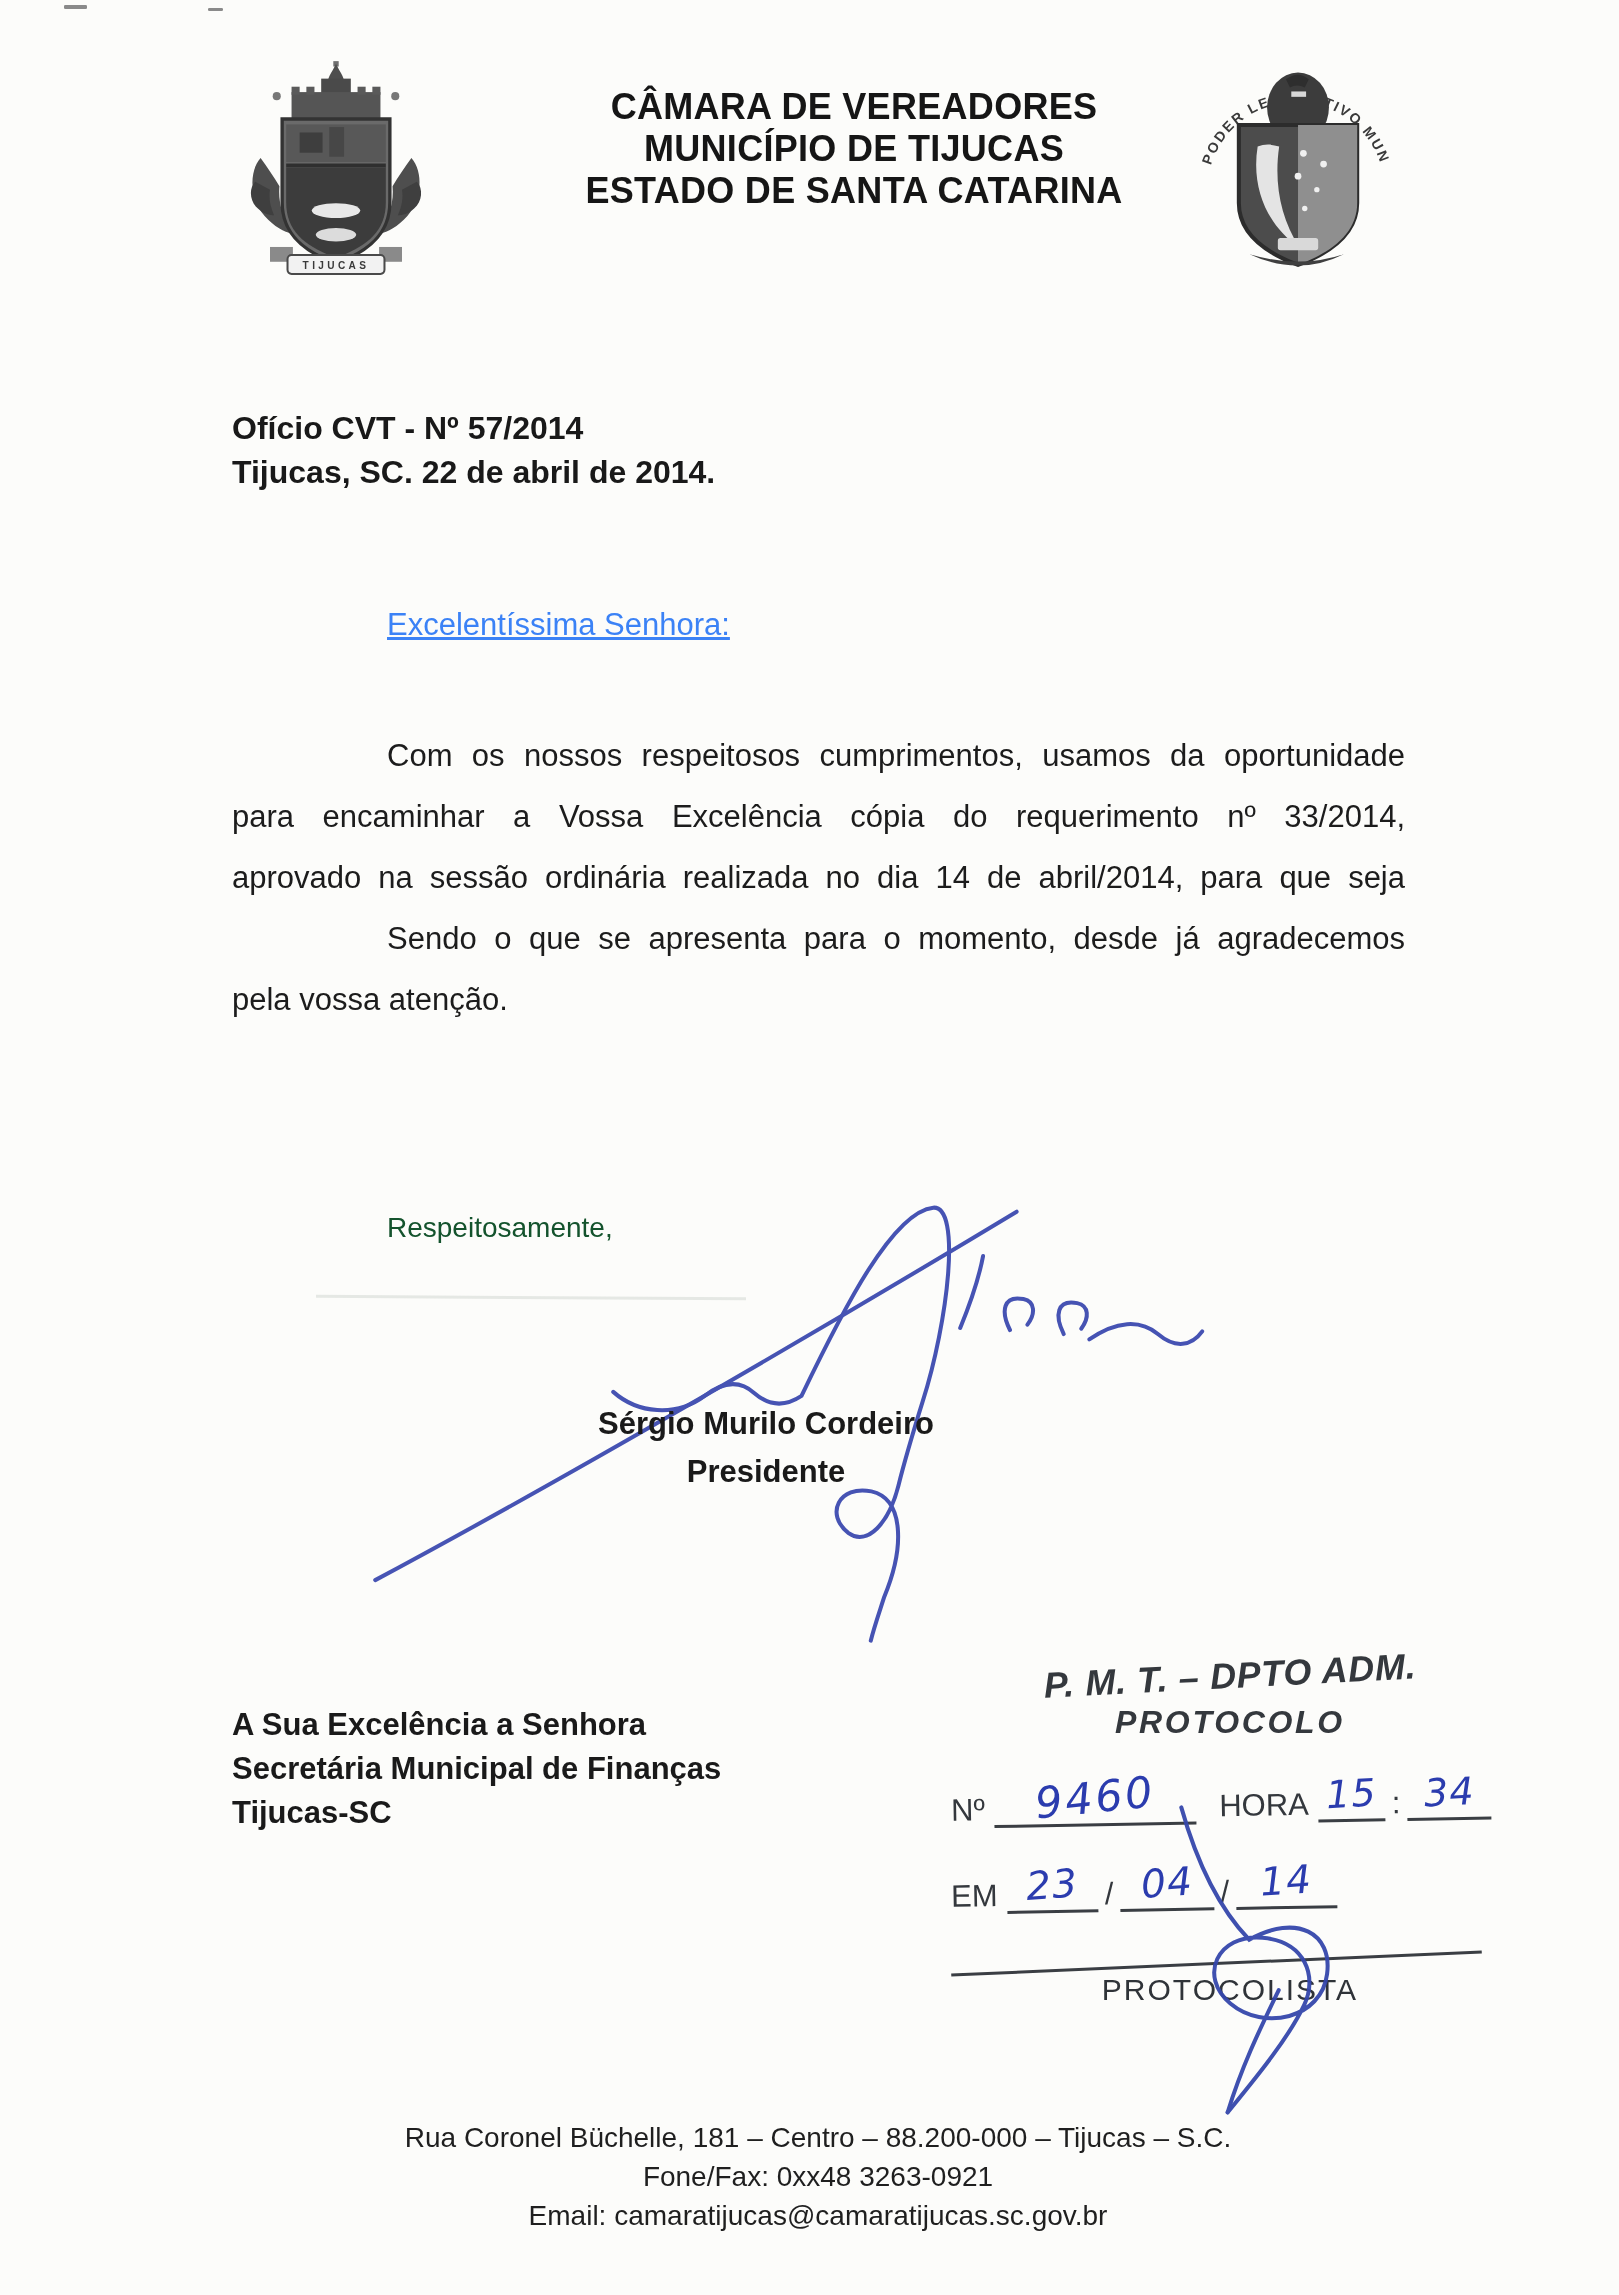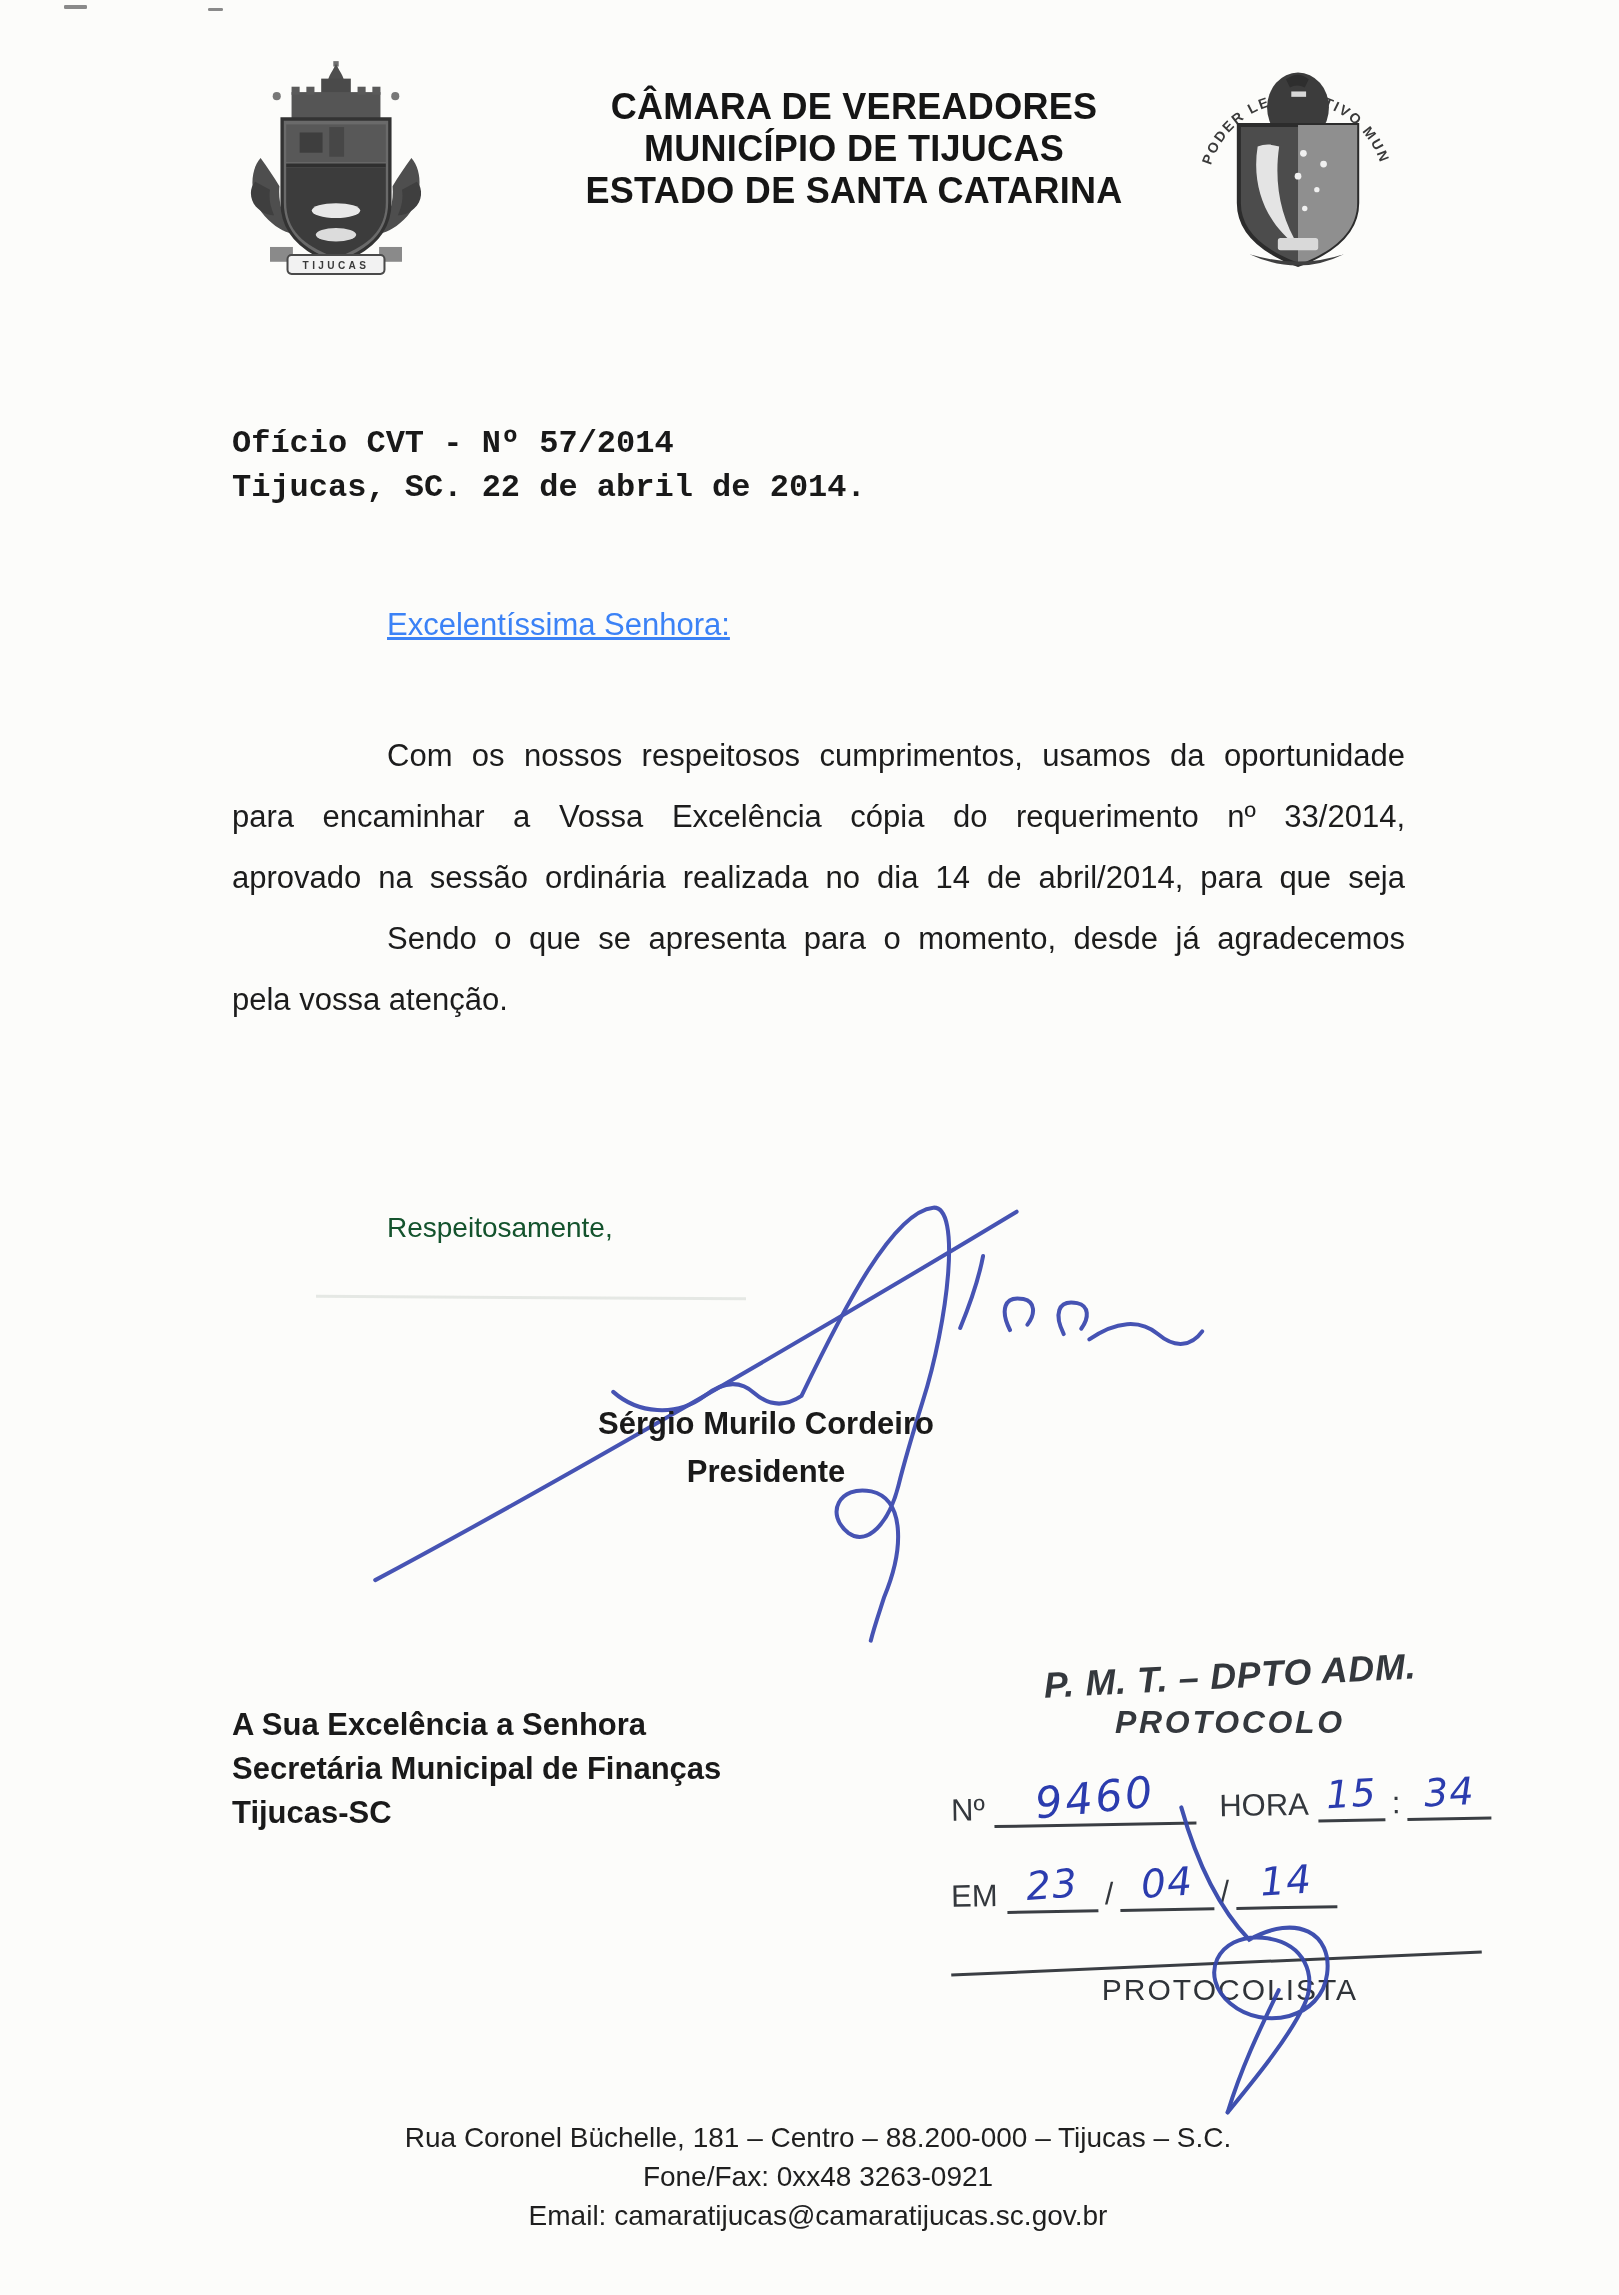--- a/index.html
+++ b/index.html
@@ -11,21 +11,21 @@
   }
   .abs{position:absolute;}
 
   
   .crest{left:235px;top:57px;width:202px;height:219px;}
   .htitle{left:491px;top:86px;width:726px;text-align:center;
     font-weight:bold;font-size:36px;line-height:42px;color:#161616;letter-spacing:0.3px;}
   .seal{left:1185px;top:39px;width:222px;height:232px;}
 
   
-  .refblock{left:232px;top:422px;font-weight:bold;font-size:32px;line-height:44px;color:#191919;font-family:Liberation Mono, monospace;}
+  .refblock{left:232px;top:406px;font-weight:bold;font-size:32px;line-height:44px;color:#191919;}
 
   
   .salutation{left:387px;top:607px;font-size:31px;color:#3b82f6;text-decoration:underline;}
   .bodytext{left:232px;top:725px;width:1173px;font-size:31px;color:#1c1c1c;}
   .bodytext .ln{height:61px;line-height:61px;white-space:nowrap;}
   .bodytext .jl{white-space:normal;text-align:justify;text-align-last:justify;}
   .bodytext .indent{padding-left:155px;}
   .closing{left:387px;top:1212px;font-size:28px;color:#14532d;}
 
   

